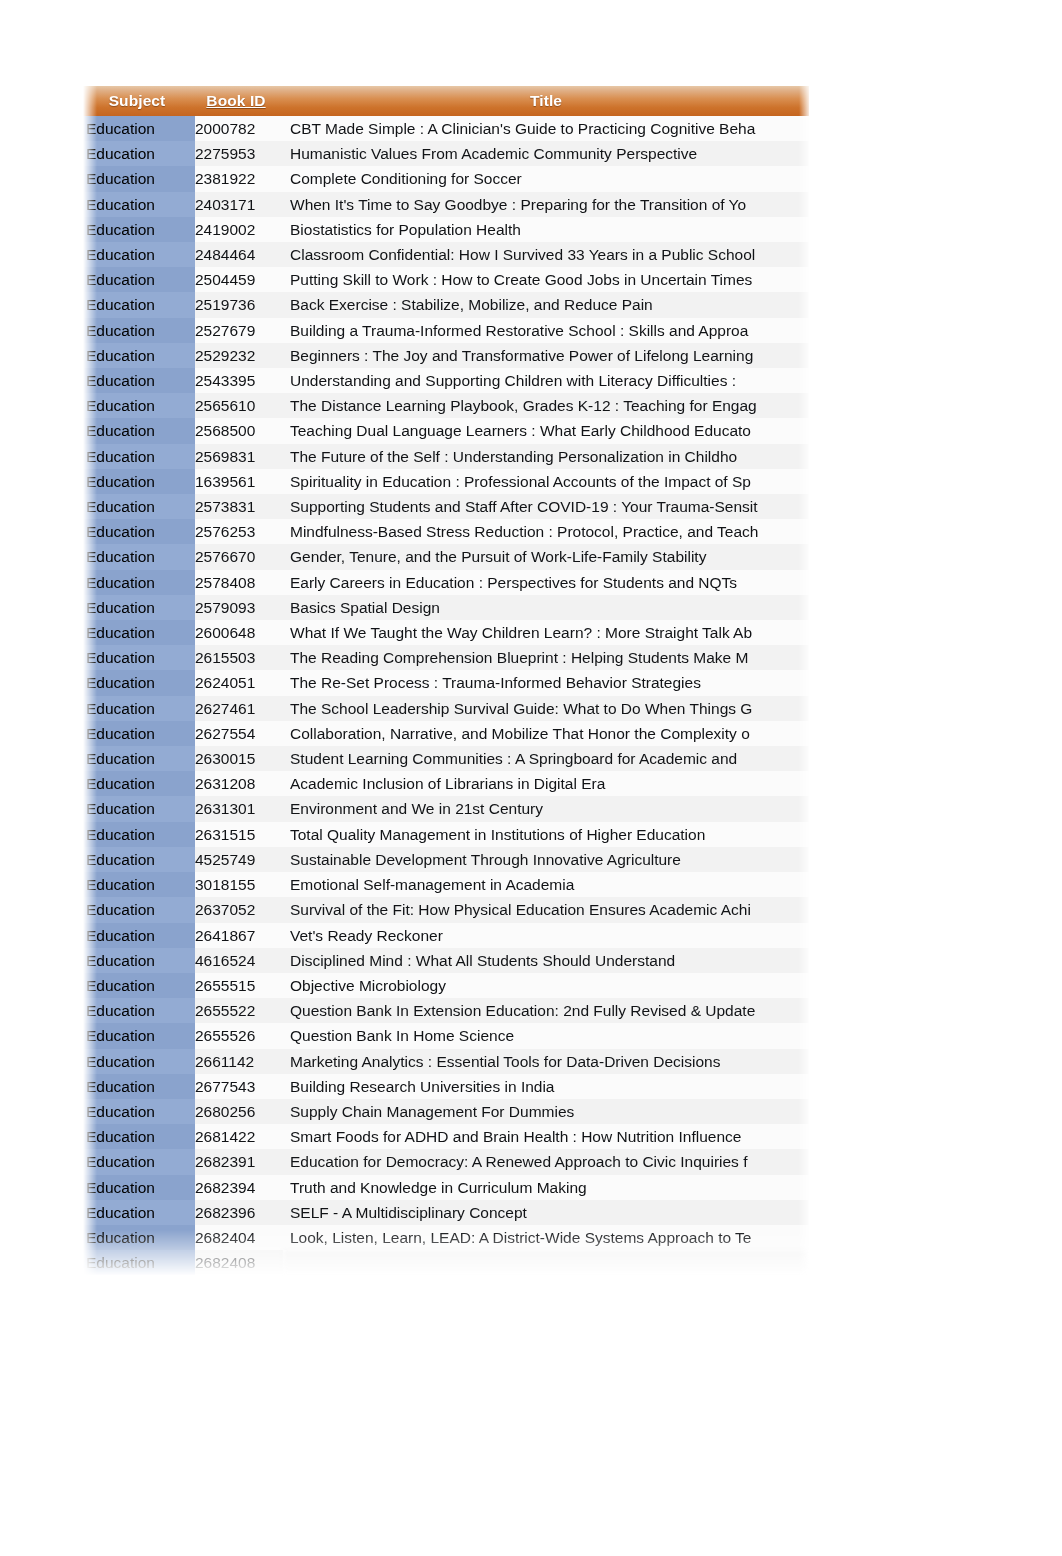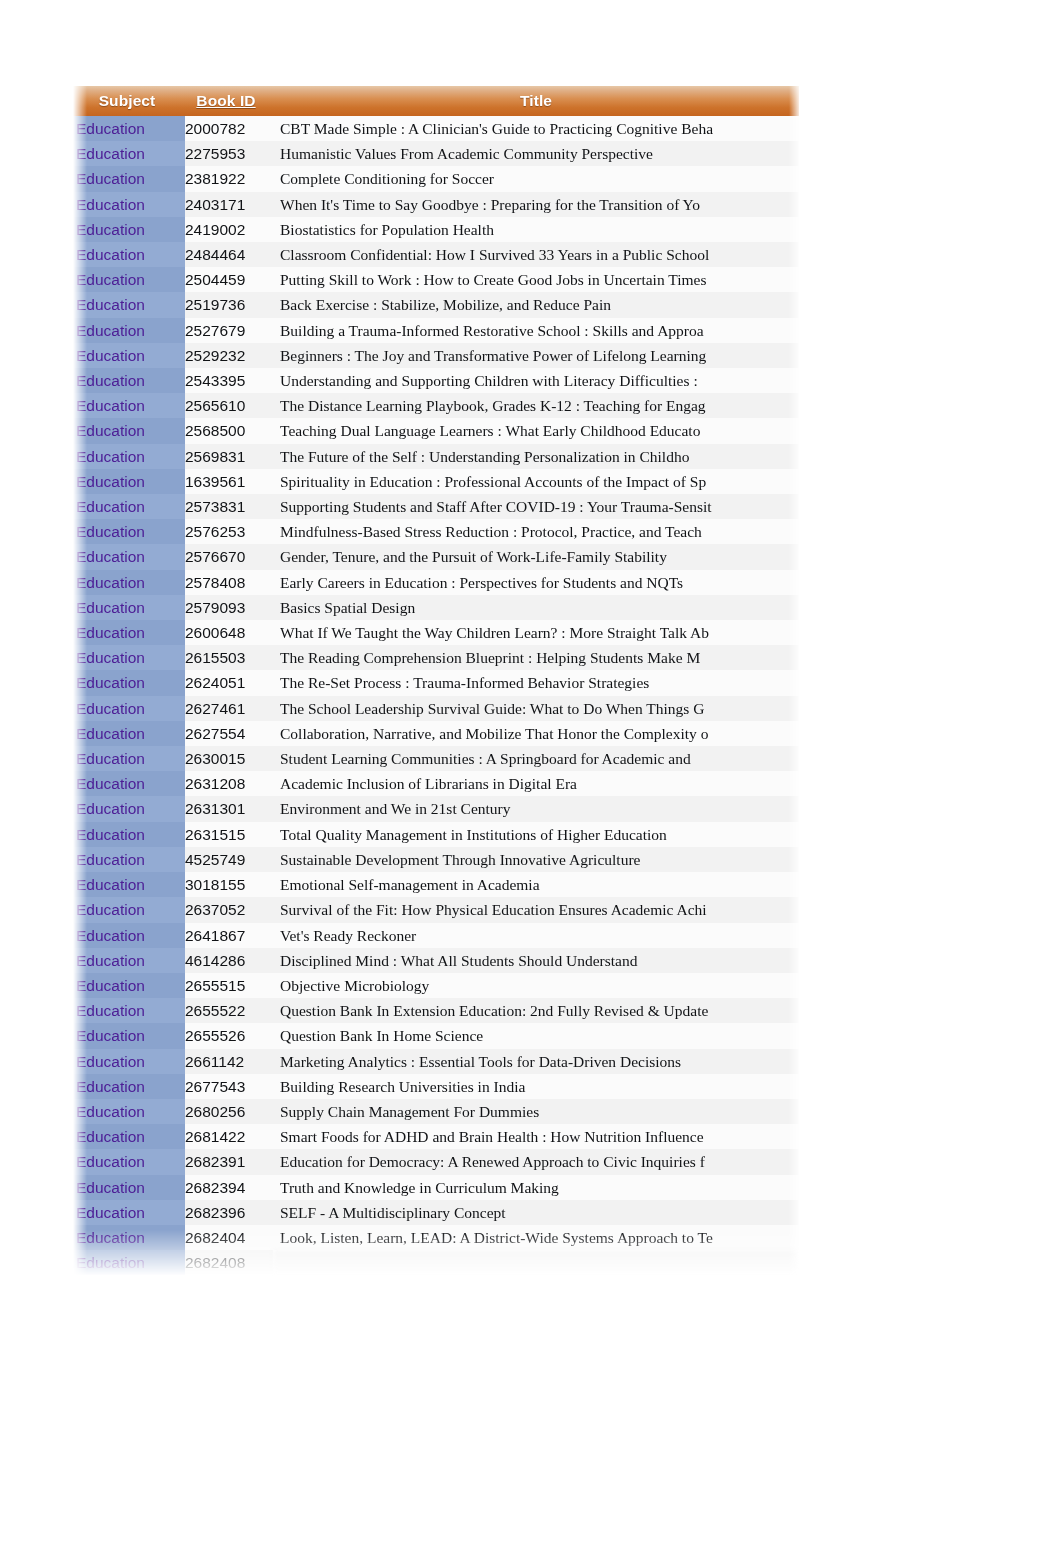--- a/index.html
+++ b/index.html
@@ -12,21 +12,21 @@
     width: 1062px;
     height: 1556px;
     position: relative;
     font-family: "Liberation Sans", sans-serif;
     overflow: hidden;
   }
 
   
   #table-wrap {
     position: absolute;
-    left: 73px;
+    left: 83px;
     top: 86px;
     width: 726px;
     height: 1190px;
     overflow: hidden;
     
     -webkit-mask-image:
         linear-gradient(to right,  rgba(0,0,0,0) 0px, #000 14px, #000 calc(100% - 10px), rgba(0,0,0,0.15) 100%),
         linear-gradient(to bottom, #000 0px, #000 calc(100% - 46px), rgba(0,0,0,0) 100%);
     -webkit-mask-composite: source-in;
     mask-image:
@@ -78,33 +78,32 @@
     height: 25.2px;
     padding: 0;
     vertical-align: middle;
     white-space: nowrap;
     overflow: hidden;
     line-height: 25.2px;
   }
   td.subject {
     background: #8ba4ce;
     padding-left: 3px;
-    color: #4c1d95;
+    color: #000000;
   }
   td.bookid {
     background: #fafafa;
     text-align: left;
     padding-right: 9px;
     color: #111316;
   }
   td.title {
     background: #fafafa;
     padding-left: 7px;
     color: #111316;
-    font-family: Liberation Serif, serif;
   }
 
   
   tbody tr:nth-child(even) td.bookid,
   tbody tr:nth-child(even) td.title { background: #f2f2f2; }
   tbody tr:nth-child(odd)  td.bookid,
   tbody tr:nth-child(odd)  td.title { background: #fbfbfb; }
 
   tbody tr:nth-child(even) td.subject { background: #93abd3; }
   tbody tr:nth-child(odd)  td.subject { background: #8aa3cd; }
@@ -296,21 +295,21 @@
           <td class="bookid">2637052</td>
           <td class="title">Survival of the Fit: How Physical Education Ensures Academic Achi</td>
         </tr>
         <tr>
           <td class="subject">Education</td>
           <td class="bookid">2641867</td>
           <td class="title">Vet's Ready Reckoner</td>
         </tr>
         <tr>
           <td class="subject">Education</td>
-          <td class="bookid">4614286</td>
+          <td class="bookid">4616524</td>
           <td class="title">Disciplined Mind : What All Students Should Understand</td>
         </tr>
         <tr>
           <td class="subject">Education</td>
           <td class="bookid">2655515</td>
           <td class="title">Objective Microbiology</td>
         </tr>
         <tr>
           <td class="subject">Education</td>
           <td class="bookid">2655522</td>

